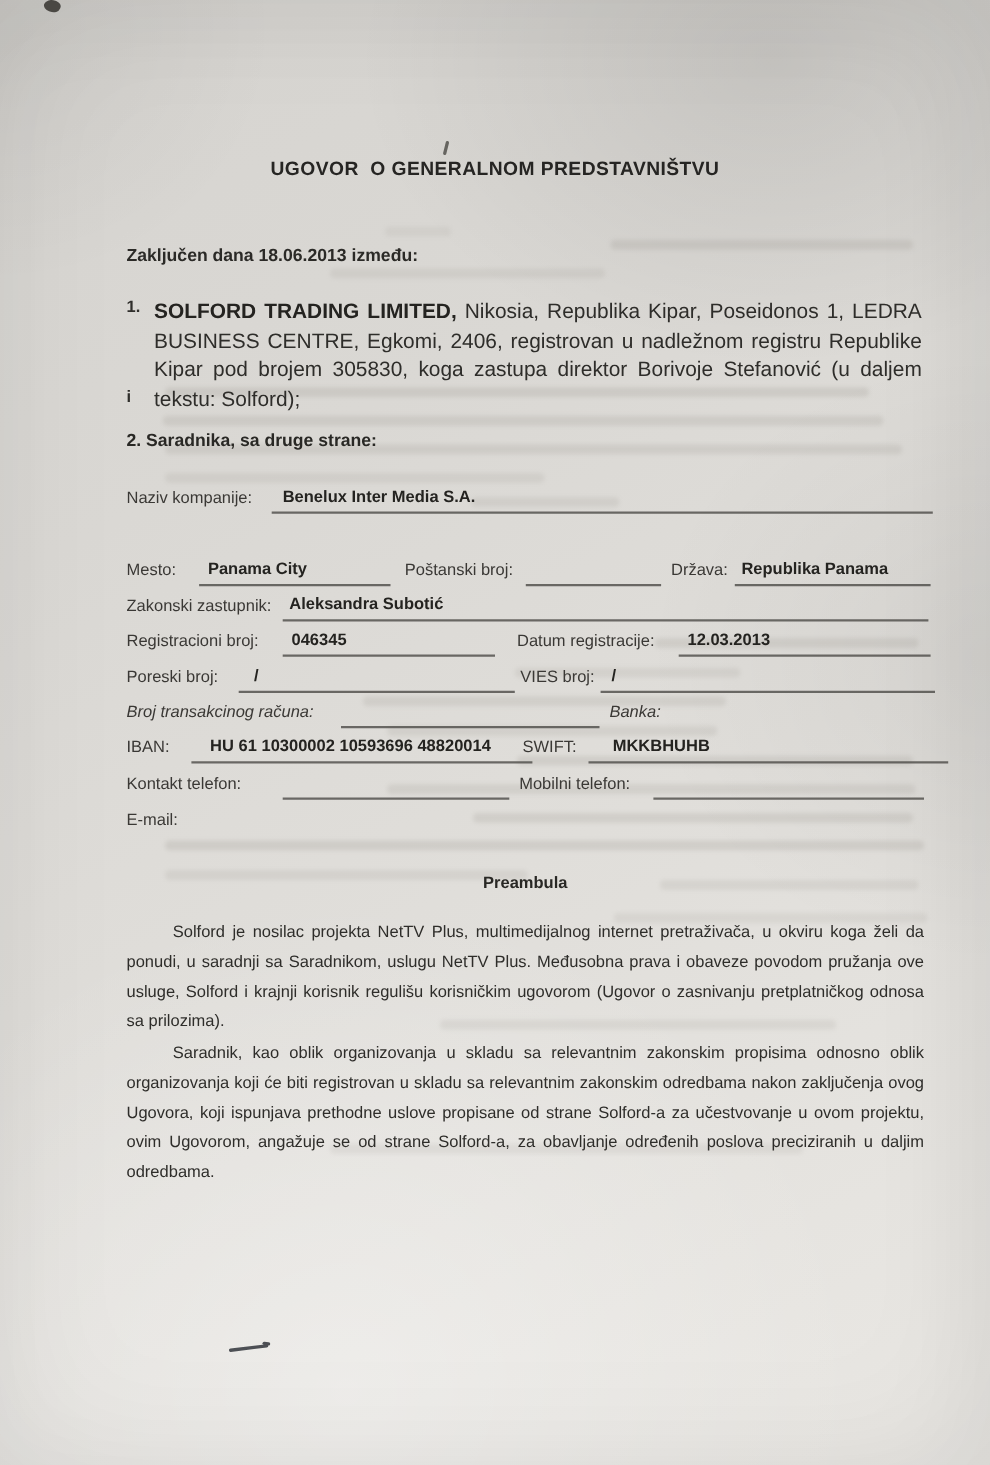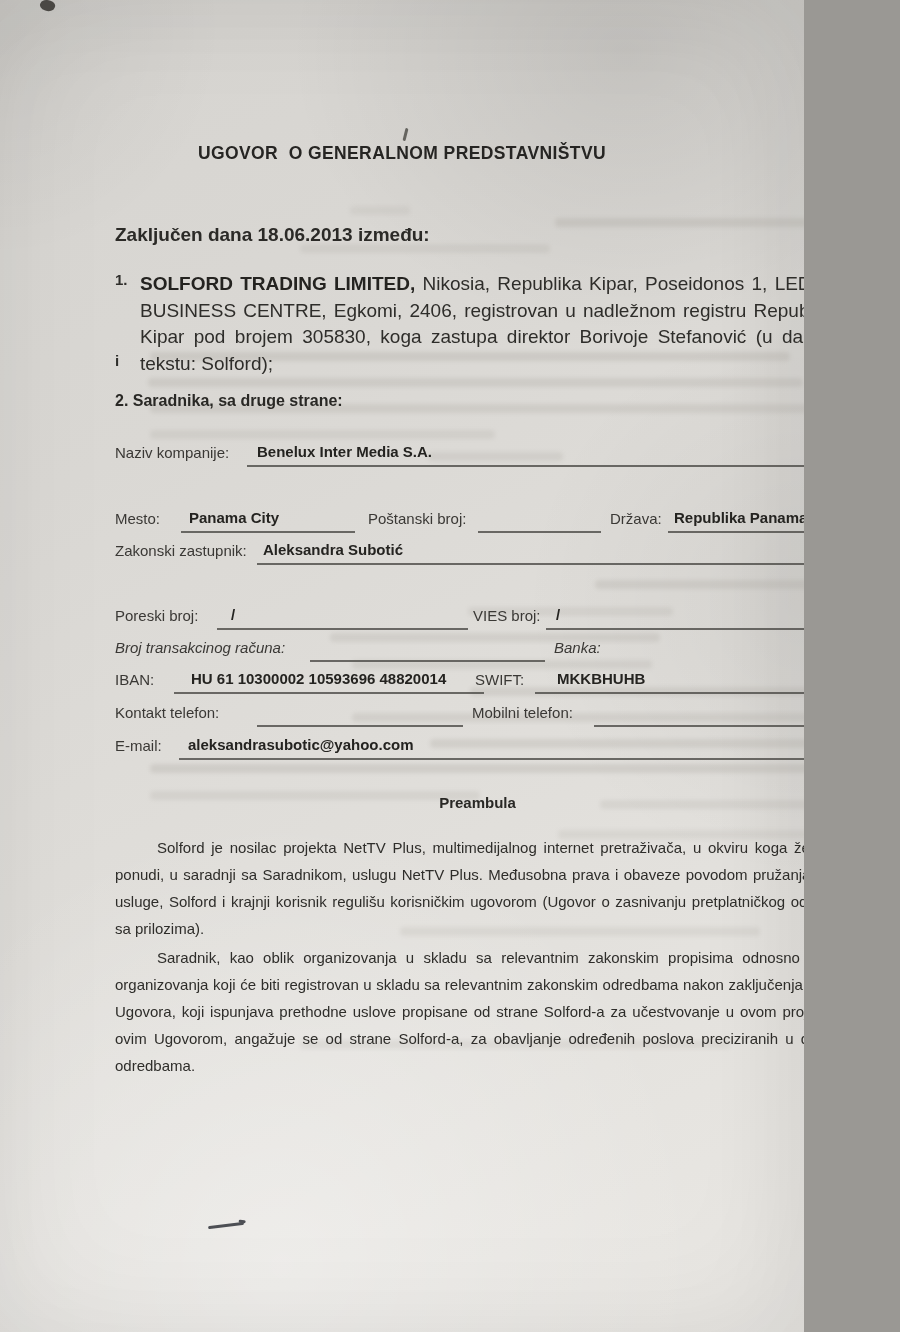--- a/index.html
+++ b/index.html
@@ -1,34 +1,34 @@
 <!DOCTYPE html>
 <html><head>
 <meta charset="utf-8">
 <style>
   html,body{margin:0;padding:0;background:#9a9894;}
   .page{
-    position:relative;width:804px;height:1332px;overflow:hidden;
+    position:relative;width:900px;height:1332px;overflow:hidden;
     font-family:"Liberation Sans", sans-serif;
     color:#2f2e2b;
     background:
       radial-gradient(ellipse 60% 30% at 78% 4%, rgba(0,0,0,0.09), transparent 70%),
       radial-gradient(ellipse 40% 25% at 0% 2%, rgba(0,0,0,0.05), transparent 70%),
       radial-gradient(ellipse 50% 30% at 100% 45%, rgba(0,0,0,0.05), transparent 70%),
       radial-gradient(ellipse 70% 45% at 35% 95%, rgba(255,255,255,0.35), transparent 75%),
       linear-gradient(155deg,#d6d4d0 0%, #dad8d4 30%, #e1dfdb 62%, #eae8e4 100%);
     box-shadow: inset 0 0 130px rgba(0,0,0,0.06), inset -25px 15px 90px rgba(0,0,0,0.04);
   }
   .abs{position:absolute;}
   .title{
     left:0; right:0; top:143px; text-align:center;
     font-size:17.5px; font-weight:700; letter-spacing:0.4px;
     color:#262523; white-space:pre-wrap;
   }
-  .dateline{left:115px; top:224px; font-size:19px; font-weight:700; color:#2b2a27;}
+  .dateline{left:115px; top:224px; font-size:16px; font-weight:700; color:#2b2a27;}
   .p1num{left:115px; top:271px; font-size:15px; font-weight:700;}
   .p1{
     left:140px; top:271px; width:698px;
     font-size:19px; line-height:26.5px; text-align:justify; color:#2e2d2a;
   }
   .p1 .b{font-weight:700; color:#242320;}
   .conj{left:115px; top:352px; font-size:15px; font-weight:700;}
   .p2head{left:115px; top:392px; font-size:16px; font-weight:700; color:#292825;text-align:right;}
   .row{position:absolute; left:115px; width:725px; height:26px; font-size:15px;}
   .lbl{position:absolute; top:1px; white-space:nowrap; color:#3a3835; font-weight:400;}
@@ -104,20 +104,26 @@
 
   <div class="row" style="top:509px;">
     <span class="lbl" style="left:0;">Mesto:</span>
     <span class="fld" style="left:66px; width:166px; padding-left:8px;">Panama City</span>
     <span class="lbl" style="left:253px;">Poštanski broj:</span>
     <span class="fld" style="left:363px; width:123px;"></span>
     <span class="lbl" style="left:495px;">Država:</span>
     <span class="fld" style="left:553px; width:172px; padding-left:6px;">Republika Panama</span>
   </div>
 
+  <div class="row" style="top:573px;">
+    <span class="lbl" style="left:0;">Registracioni broj:</span>
+    <span class="fld" style="left:142px; width:185px; padding-left:8px;">046345</span>
+    <span class="lbl" style="left:355px;">Datum registracije:</span>
+    <span class="fld" style="left:502px; width:221px; padding-left:8px;">12.03.2013</span>
+  </div>
 
   <div class="row" style="top:606px;">
     <span class="lbl" style="left:0;">Poreski broj:</span>
     <span class="fld" style="left:102px; width:237px; padding-left:14px;">/</span>
     <span class="lbl" style="left:358px;">VIES broj:</span>
     <span class="fld" style="left:431px; width:294px; padding-left:10px;">/</span>
   </div>
 
   <div class="row" style="top:638px;font-style:italic;">
     <span class="lbl" style="left:0;">Broj transakcinog računa:</span>
@@ -134,20 +140,19 @@
 
   <div class="row" style="top:703px;">
     <span class="lbl" style="left:0;">Kontakt telefon:</span>
     <span class="fld" style="left:142px; width:206px;"></span>
     <span class="lbl" style="left:357px;">Mobilni telefon:</span>
     <span class="fld" style="left:479px; width:246px;"></span>
   </div>
 
   <div class="row" style="top:736px;">
     <span class="lbl" style="left:0;">E-mail:</span>
-    <span class="fld" style="left:64px; width:661px; padding-left:9px;">aleksandrasubotic@yahoo.com</span>
   </div>
 
   <div class="abs para" style="top:834px;">Solford je nosilac projekta NetTV Plus, multimedijalnog internet pretraživača, u okviru koga želi da ponudi, u saradnji sa Saradnikom, uslugu NetTV Plus. Međusobna prava i obaveze povodom pružanja ove usluge, Solford i krajnji korisnik regulišu korisničkim ugovorom (Ugovor o zasnivanju pretplatničkog odnosa sa prilozima).</div>
   <div class="abs center-head">Preambula</div>
   <div class="abs para" style="top:944px;">Saradnik, kao oblik organizovanja u skladu sa relevantnim zakonskim propisima odnosno oblik organizovanja koji će biti registrovan u skladu sa relevantnim zakonskim odredbama nakon zaključenja ovog Ugovora, koji ispunjava prethodne uslove propisane od strane Solford-a za učestvovanje u ovom projektu, ovim Ugovorom, angažuje se od strane Solford-a,  za obavljanje određenih poslova preciziranih u daljim odredbama.</div>
 
 </div>
 
 </body></html>

